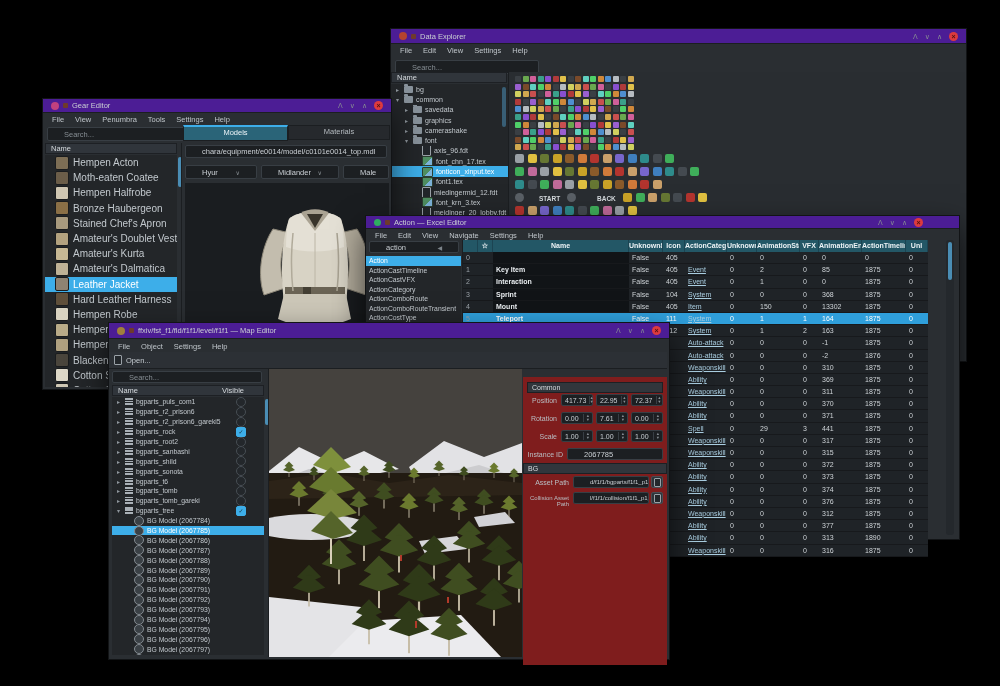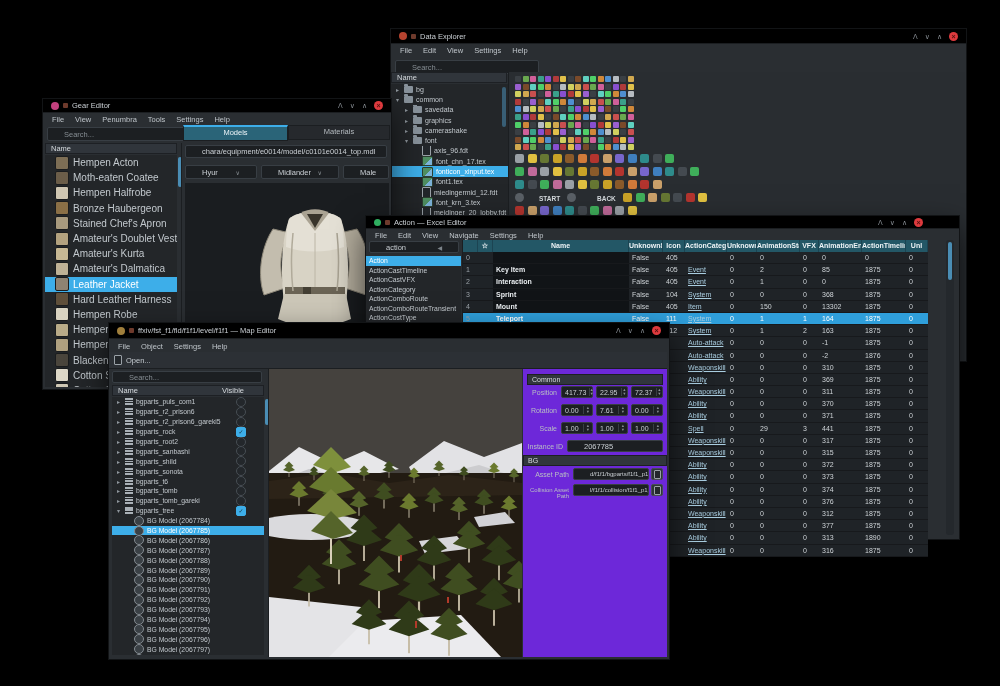--- a/index.html
+++ b/index.html
@@ -3,21 +3,21 @@
 <meta charset="utf-8">
 <style>
   html,body{margin:0;padding:0;background:#000;}
   #stage{position:relative;width:1000px;height:686px;background:#000;overflow:hidden;
          font-family:"Liberation Sans",sans-serif;}
   .win{position:absolute;background:#2a2e32;border:1px solid #121416;color:#c5cbd0;
        box-shadow:0 14px 30px rgba(0,0,0,.65);font-size:8px;}
   .abs{position:absolute;}
   
   .tb{height:14px;display:flex;align-items:center;padding:0 8px;gap:4px;
-      background:#000000;border-bottom:1px solid #1b1e21;}
+      background:#4c1d95;border-bottom:1px solid #1b1e21;}
   .tb .title{color:#c9ced3;font-size:7.5px;white-space:nowrap;}
   .appdot{width:8px;height:8px;border-radius:50%;flex:0 0 auto;}
   .badge{width:5px;height:5px;background:#6e3a2c;border-radius:1px;flex:0 0 auto;}
   .winbtns{margin-left:auto;display:flex;gap:7px;align-items:center;color:#878d93;font-size:7px;}
   .wbtn{cursor:default;line-height:9px;}
   .closebtn{width:9px;height:9px;border-radius:50%;background:#dd3a3e;color:#54100f;
             font-size:7px;line-height:9px;text-align:center;font-weight:bold;}
   
   .menubar{display:flex;gap:11px;padding:0 9px;align-items:center;height:13px;
            font-size:7.5px;color:#bfc5ca;background:#2a2e32;}
@@ -1325,21 +1325,21 @@
           <polygon points="0,-52 24,-30 2,-24 -22,-32" fill="#697a2f"></polygon>
           <polygon points="0,-30 26,-6 2,0 -24,-8" fill="#78863a"></polygon>
           <polygon points="0,-8 22,14 2,20 -20,12" fill="#55642a"></polygon>
         </g>
         <rect x="131" y="186" width="2" height="6" fill="#b23a2a"></rect>
         <rect x="178" y="228" width="2" height="6" fill="#b23a2a"></rect>
         <rect x="146" y="252" width="2" height="7" fill="#b23a2a"></rect>
       </svg>
     </div>
 
-    <div class="abs" style="left:414px;top:46px;width:144px;height:288px;background:#6d28d9;">
+    <div class="abs" style="left:414px;top:54px;width:144px;height:288px;background:#7f1d1d;">
       <div class="sect" style="left:4px;top:5px;width:136px;">Common</div>
       <span class="plabel" style="left:2px;top:20px;width:32px;">Position</span>
       <div class="spin abs" style="left:38px;top:17px;width:32px;">
           <span class="sval">417.73</span>
           <span class="steps">
             <span>▴</span>
             <span>▾</span>
           </span>
         </div>
       <div class="spin abs" style="left:73px;top:17px;width:32px;">

